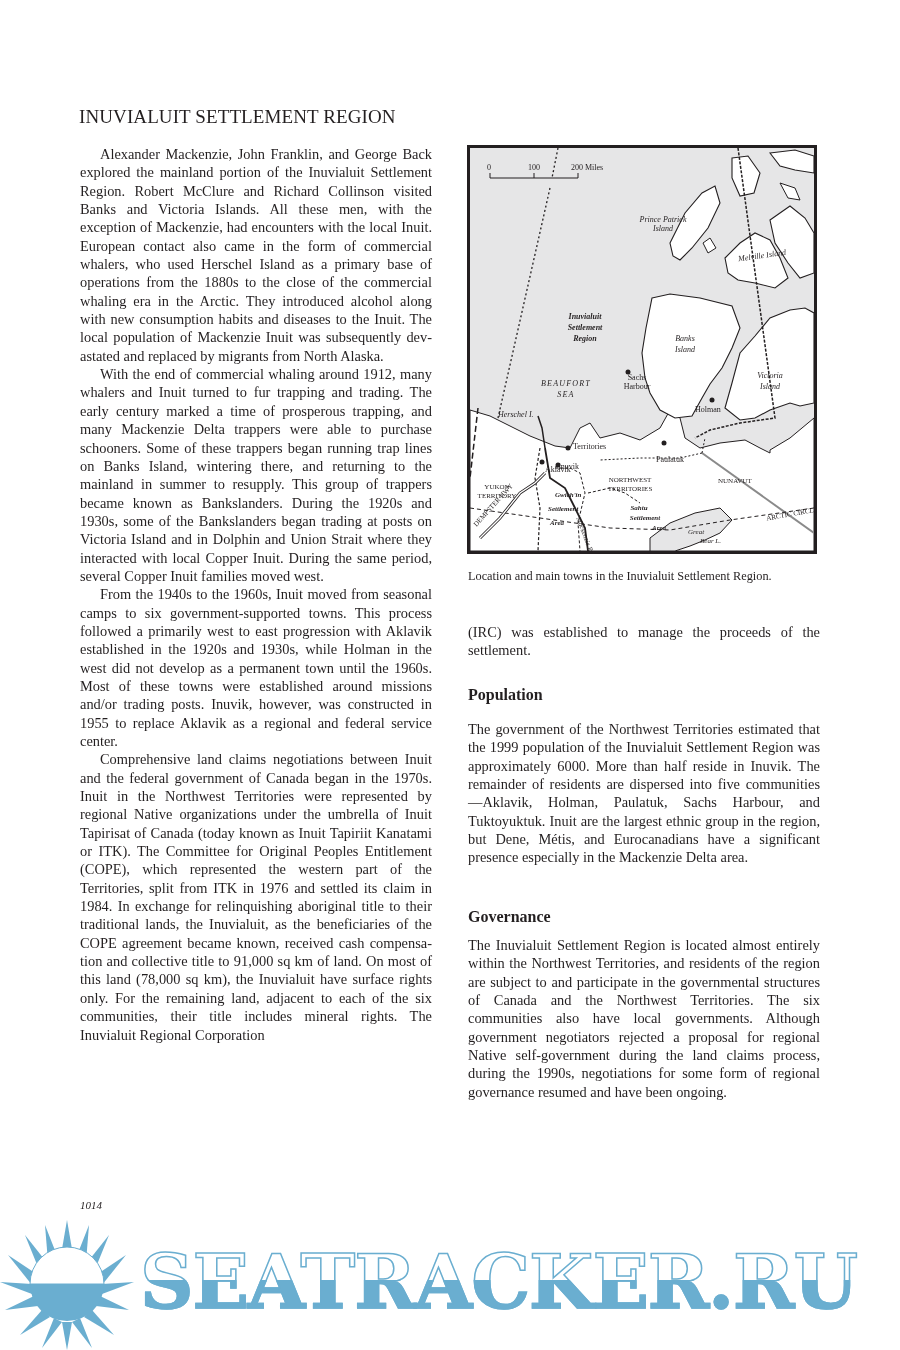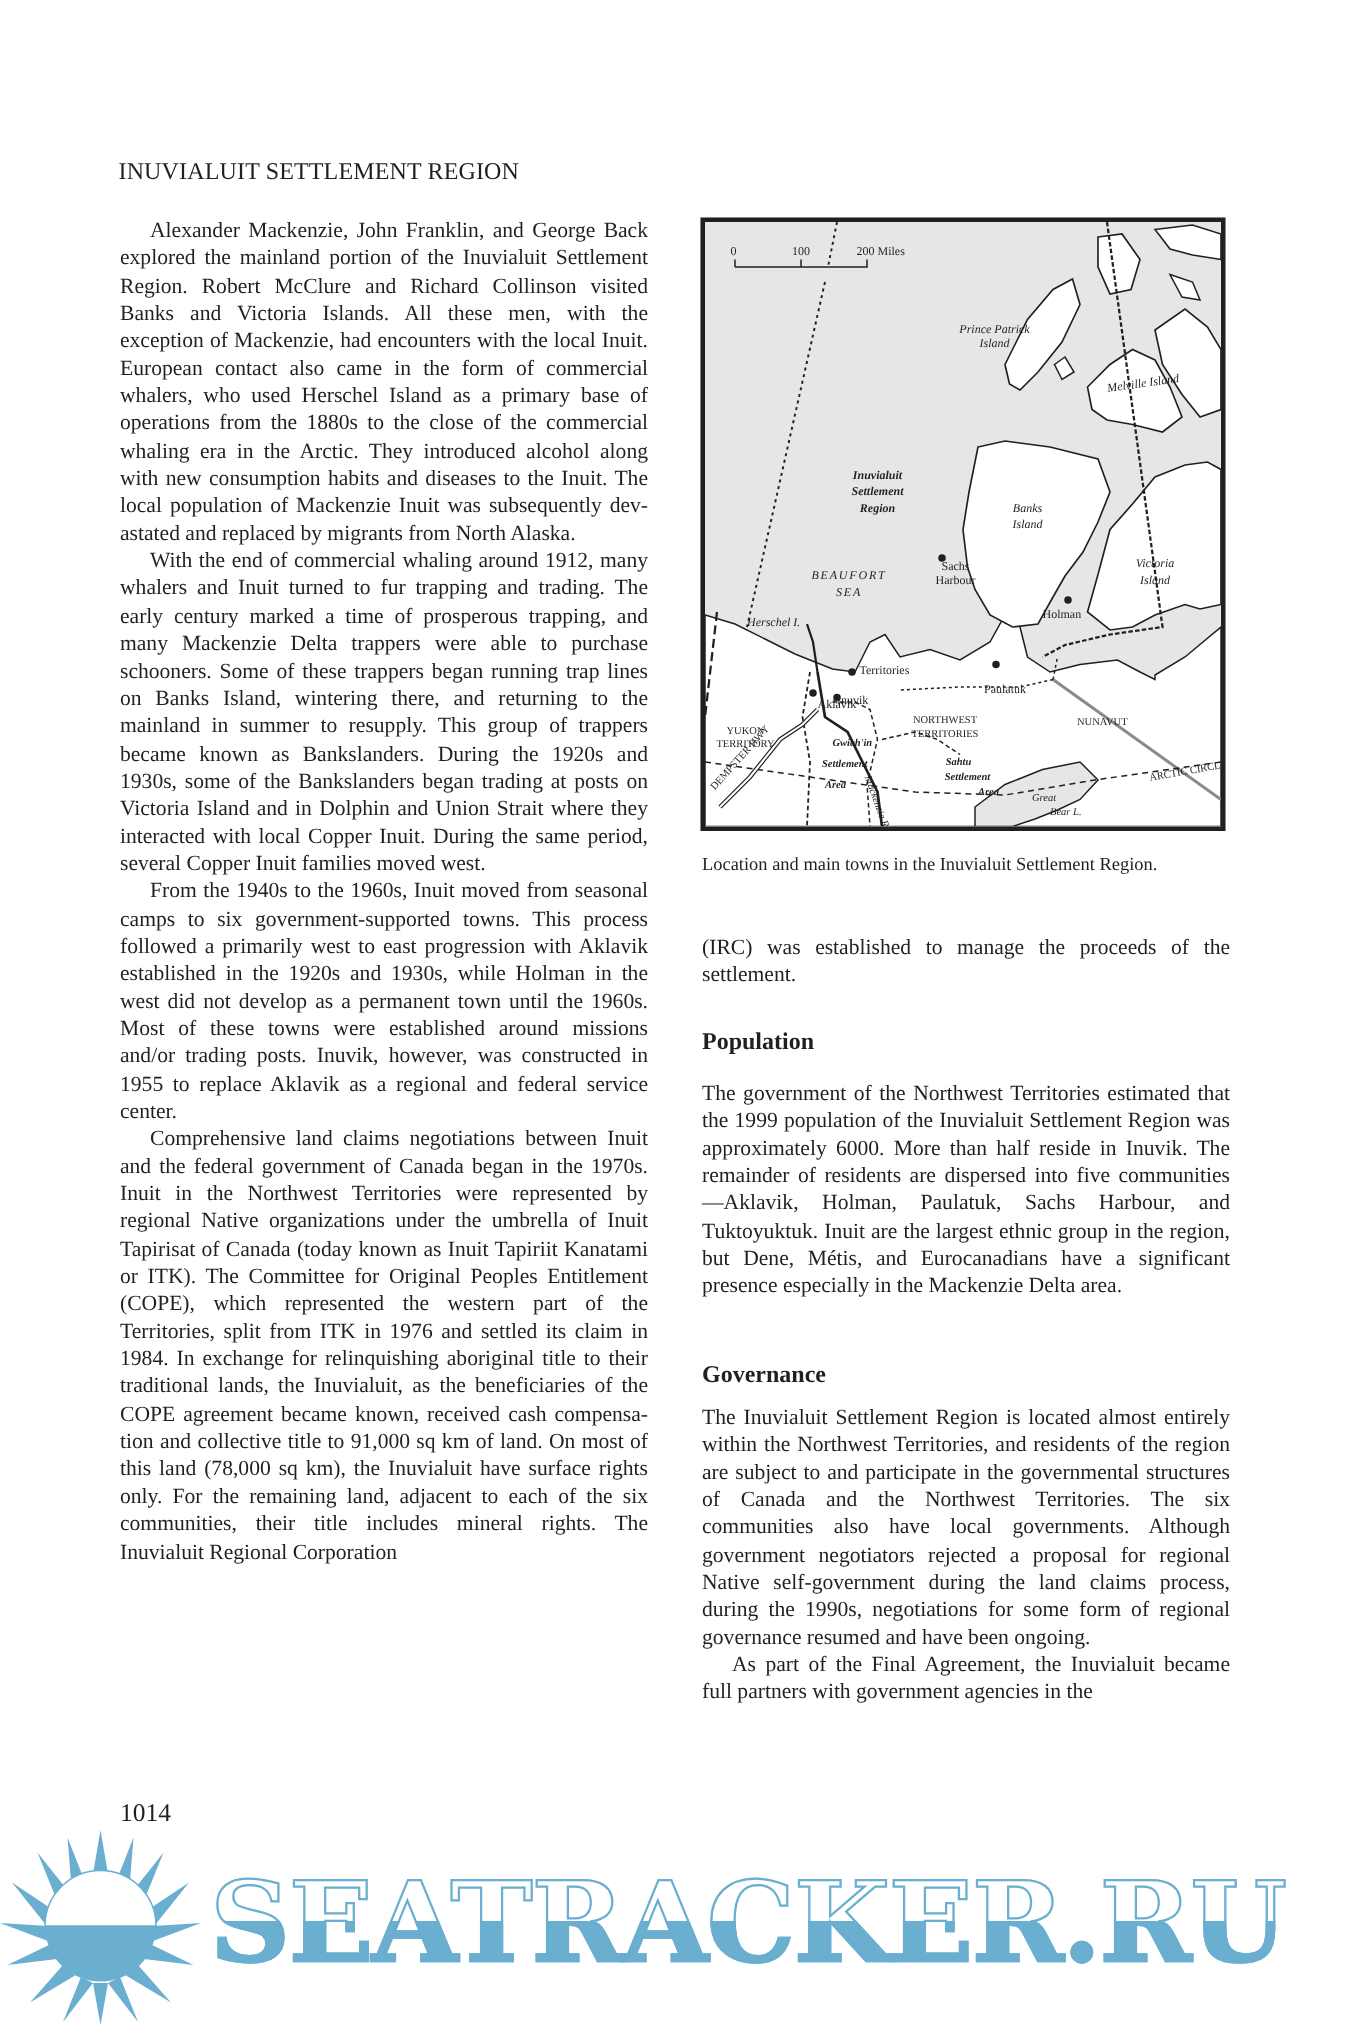--- a/index.html
+++ b/index.html
@@ -1,29 +1,29 @@
 <!DOCTYPE html>
 <html><head>
 <meta charset="utf-8">
 <style>
   html, body { margin: 0; padding: 0; background: #ffffff; }
   body { width: 900px; height: 1350px; position: relative; overflow: hidden;
          font-family: "Liberation Serif", "DejaVu Serif", serif; color: #231f20; }
-  .running-head { position: absolute; left: 79px; top: 106px; font-size: 16px; letter-spacing: 0.1px; }
+  .running-head { position: absolute; left: 79px; top: 106px; font-size: 19px; letter-spacing: 0.1px; }
   .col { position: absolute; font-size: 14.4px; line-height: 18.35px; text-align: justify; hyphens: manual; }
   .col p { margin: 0; text-indent: 0; }
   .col p.ind { text-indent: 20px; }
   .col-left { left: 80px; top: 145px; width: 352px; }
   .col-right-top { left: 468px; top: 623px; width: 352px; }
   .col-right-pop { left: 468px; top: 720px; width: 352px; }
   .col-right-gov { left: 468px; top: 936px; width: 352px; }
   .heading { position: absolute; font-weight: bold; font-size: 16px; }
   .h-pop { left: 468px; top: 686px; }
   .h-gov { left: 468px; top: 908px; }
-  .folio { position: absolute; left: 80px; top: 1199px; font-size: 17px; }
+  .folio { position: absolute; left: 80px; top: 1199px; font-size: 11px; font-style: italic; }
   .caption { position: absolute; left: 468px; top: 569px; width: 360px; font-size: 12.3px; }
   .map-frame { position: absolute; left: 467px; top: 145px; width: 344px; height: 403px;
                border: 3px solid #231f20; background: #e6e6e7; overflow: hidden; }
   .map-frame svg { position: absolute; left: 0; top: 0; }
   .map-label { position: absolute; font-size: 8px; white-space: nowrap; line-height: 9px; color: #231f20; }
   .map-label.it { font-style: italic; }
   .map-label.b { font-weight: bold; }
   .map-label.caps { letter-spacing: 1.2px; }
   .map-label.center { text-align: center; }
   .watermark { position: absolute; left: 0; top: 1220px; width: 900px; height: 130px; }
@@ -179,21 +179,20 @@
 </div>
 
 <div class="heading h-pop">Population</div>
 <div class="col col-right-pop">
   <p>The government of the Northwest Territories estimat­ed that the 1999 population of the Inuvialuit Settlement Region was approximately 6000. More than half reside in Inuvik. The remainder of residents are dispersed into five communities—Aklavik, Holman, Paulatuk, Sachs Harbour, and Tuktoyuktuk. Inuit are the largest ethnic group in the region, but Dene, Métis, and Eurocanadians have a significant presence especially in the Mackenzie Delta area.</p>
 </div>
 
 <div class="heading h-gov">Governance</div>
 <div class="col col-right-gov">
   <p>The Inuvialuit Settlement Region is located almost entirely within the Northwest Territories, and residents of the region are subject to and participate in the gov­ernmental structures of Canada and the Northwest Territories. The six communities also have local gov­ernments. Although government negotiators rejected a proposal for regional Native self-government during the land claims process, during the 1990s, negotiations for some form of regional governance resumed and have been ongoing.</p>
-  <p class="ind">As part of the Final Agreement, the Inuvialuit became full partners with government agencies in the</p>
 </div>
 
 <div class="folio">1014</div>
 
 <div class="watermark">
   <svg width="135" height="130" viewBox="0 0 135 130" style="position:absolute;left:0;top:0;">
     <g fill="#6aaed0">
       <polygon points="67,0 73,35 61,35"></polygon>
       <polygon points="45,5 58,38 48,42"></polygon>
       <polygon points="89,5 86,42 76,38"></polygon>

